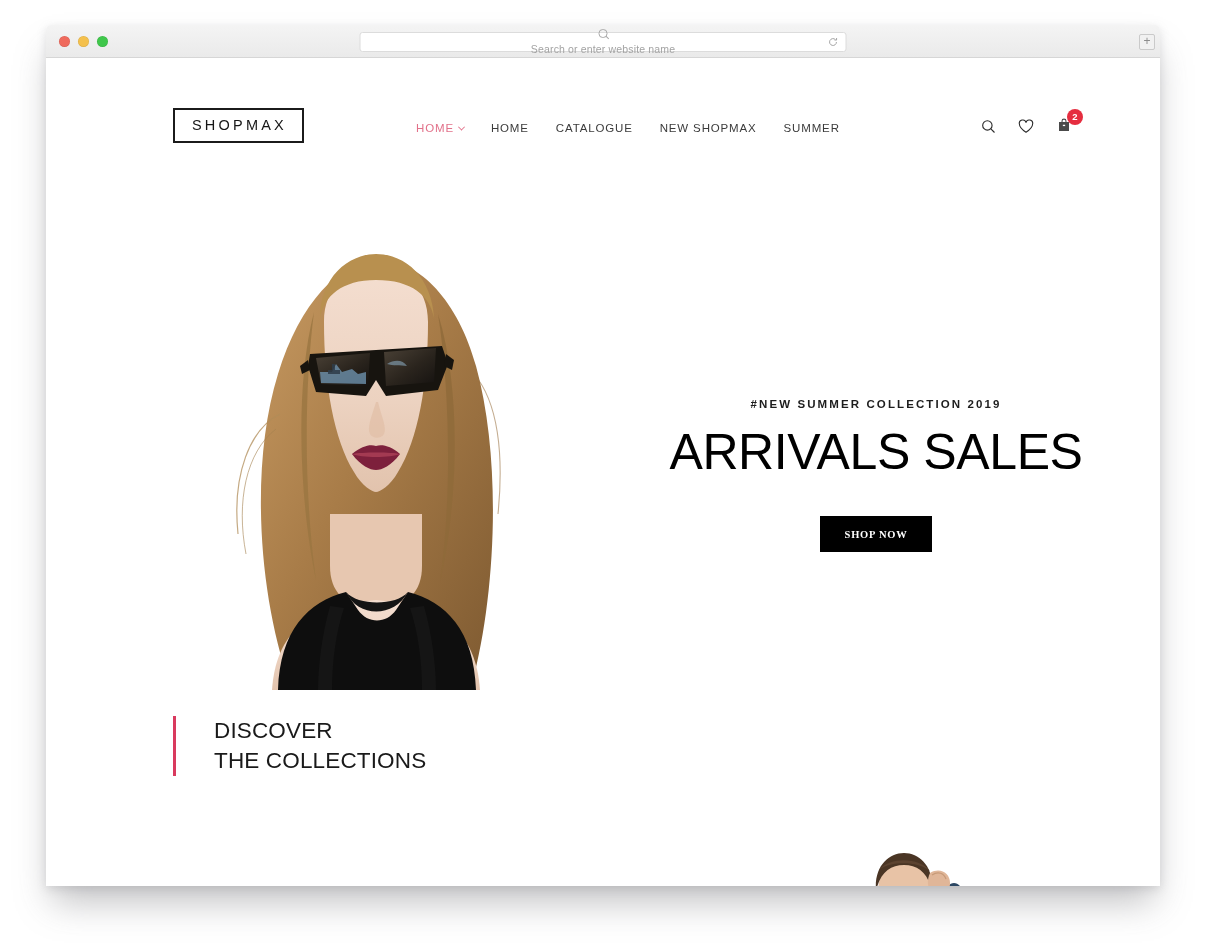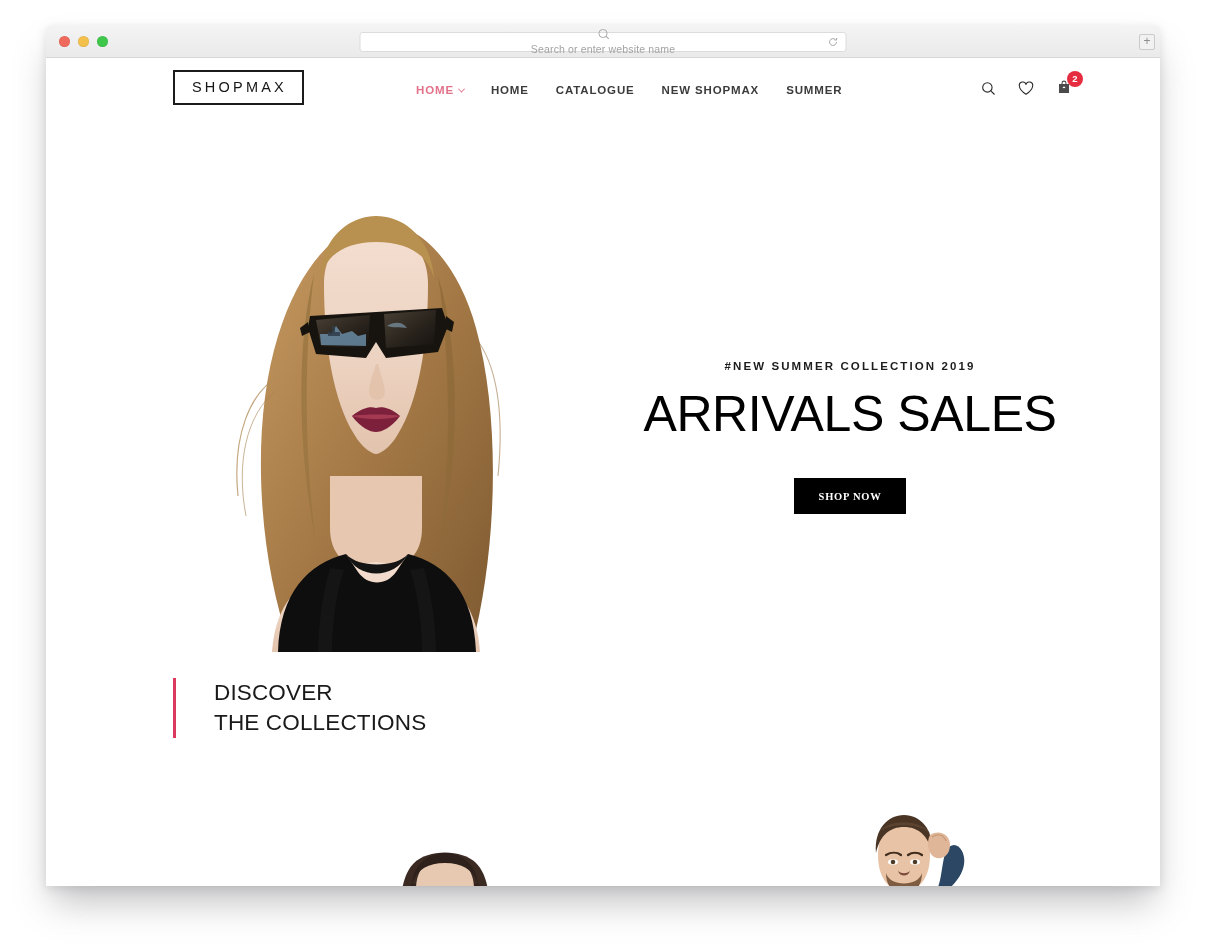--- a/index.html
+++ b/index.html
@@ -108,20 +108,21 @@
     width: 1114px;
     height: 828px;
     background: #ffffff;
   }
 
   .site-header {
     position: relative;
     height: 62px;
     display: flex;
     align-items: center;
+    margin-top: 38px;
   }
 
   .logo-box {
     position: absolute;
     left: 127px;
     top: 12px;
     border: 2px solid #1b1b1b;
     padding: 7px 15px 8px 17px;
   }
   .logo-text {
@@ -141,21 +142,20 @@
     gap: 27px;
   }
   .nav-item {
     font-size: 11.5px;
     letter-spacing: .85px;
     color: #3b3b3b;
     white-space: nowrap;
     display: flex;
     align-items: center;
     gap: 5px;
-    font-weight: bold;
   }
   .nav-item.active { color: #e2718a; }
   .chev {
     display: inline-block;
     width: 5px; height: 5px;
     border-right: 1.2px solid #e2718a;
     border-bottom: 1.2px solid #e2718a;
     transform: rotate(45deg) translate(-1px,-1px);
   }
 
@@ -195,21 +195,21 @@
     position: absolute;
     left: 134px;
     top: 56px;
     width: 375px;
     height: 476px;
     overflow: hidden;
   }
 
   .hero-copy {
     position: absolute;
-    left: 584px;
+    left: 610px;
     top: 240px;
     width: 440px;
     text-align: center;
   }
   .eyebrow {
     font-size: 11.5px;
     letter-spacing: 2.1px;
     color: #1d1d1d;
     font-weight: 600;
     margin-bottom: 16px;

